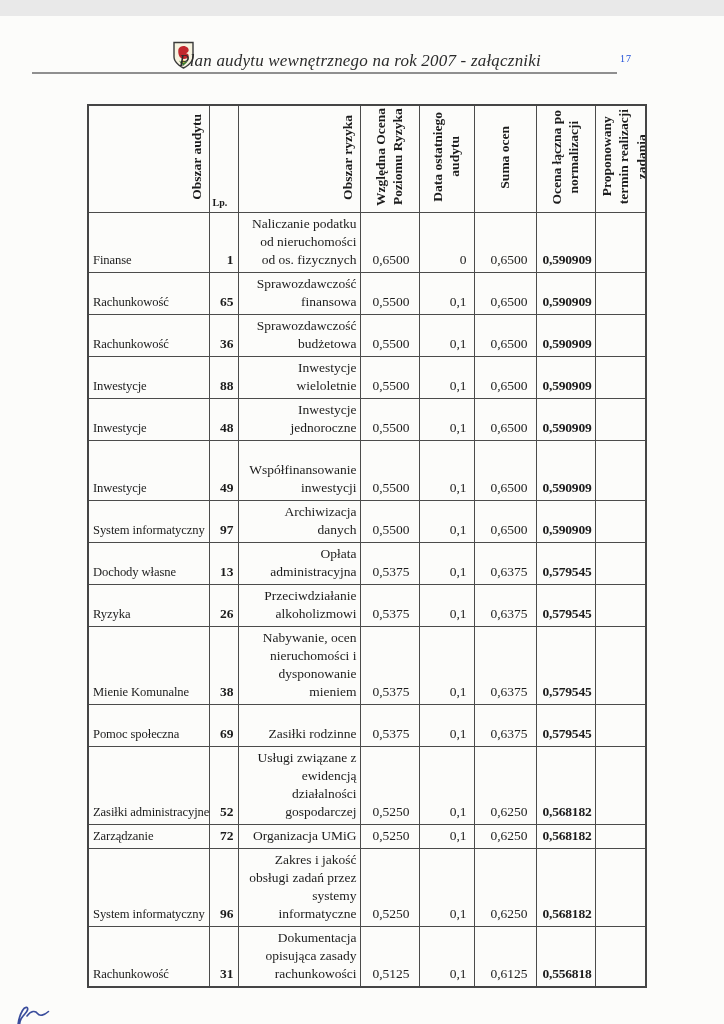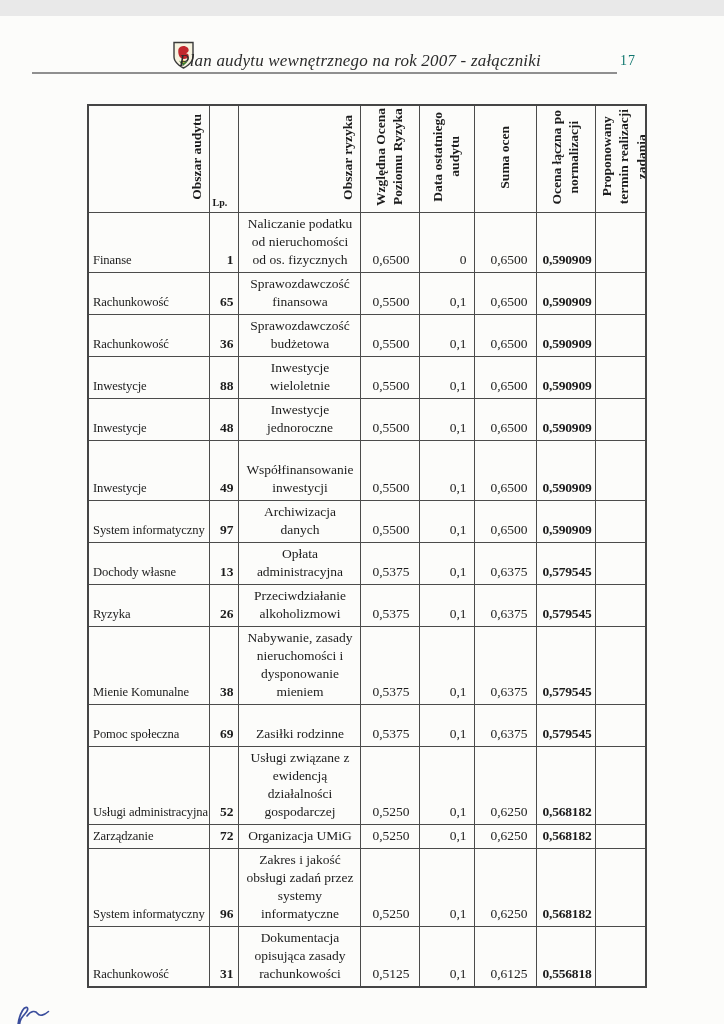--- a/index.html
+++ b/index.html
@@ -13,21 +13,21 @@
     margin:16px auto;
   }
   
   .hdr-logo{position:absolute;left:172px;top:25px;width:23px;height:29px;}
   .hdr-title{
     position:absolute;left:150px;top:35px;width:420px;
     text-align:center;font-style:italic;font-size:17px;color:#2b2b2b;
     letter-spacing:.2px;white-space:nowrap;
   }
   .hdr-rule{position:absolute;left:32px;top:56px;width:585px;height:2px;background:#8f8f8f;}
-  .hdr-page{position:absolute;left:620px;top:37px;font-size:14px;color:#0f766e;letter-spacing:1px;}
+  .hdr-page{position:absolute;left:620px;top:37px;font-size:10px;color:#1d4ed8;letter-spacing:1px;}
   
   table.audit{
     position:absolute;left:87px;top:88px;
     border-collapse:collapse;table-layout:fixed;
     width:558px;
     border:2px solid #454545;
   }
   col.w-area{width:121px}col.w-lp{width:29px}col.w-risk{width:122px}
   col.w-score{width:59px}col.w-last_audit{width:55px}col.w-sum{width:62px}
   col.w-normalized{width:59px}col.w-term{width:51px}
@@ -41,21 +41,21 @@
     white-space:pre-line;
     line-height:1.28;
     text-align:center;
   }
   th.h-area,th.h-risk{text-align:right;padding-right:3px;}
   th.h-lp{vertical-align:bottom;text-align:left;padding:0 0 4px 3px;font-size:10px;}
   tbody tr{height:24px;}
   td{vertical-align:bottom;font-size:13.5px;line-height:18px;}
   td.c-area{text-align:left;padding:2px 2px 3px 4px;font-size:12.6px;white-space:nowrap;letter-spacing:-.1px;}
   td.c-lp{text-align:right;font-weight:bold;padding:2px 4px 3px 1px;font-size:13.5px;}
-  td.c-risk{text-align:center;white-space:pre-line;padding:2px 3px 3px 5px;}
+  td.c-risk{text-align:right;white-space:pre-line;padding:2px 3px 3px 5px;}
   td.c-score{text-align:right;padding:2px 9px 3px 1px;}
   td.c-last_audit{text-align:right;padding:2px 7px 3px 1px;}
   td.c-sum{text-align:right;padding:2px 8px 3px 1px;}
   td.c-normalized{text-align:right;font-weight:bold;padding:2px 3px 3px 1px;letter-spacing:-.2px;}
   td.c-term{padding:2px;}
   
   .signature{position:absolute;left:6px;top:986px;width:66px;height:38px;}
 </style>
 </head>
 <body>
@@ -199,21 +199,21 @@
 alkoholizmowi</td>
           <td class="c-score">0,5375</td>
           <td class="c-last_audit">0,1</td>
           <td class="c-sum">0,6375</td>
           <td class="c-normalized">0,579545</td>
           <td class="c-term"></td>
         </tr>
         <tr>
           <td class="c-area">Mienie Komunalne</td>
           <td class="c-lp">38</td>
-          <td class="c-risk">Nabywanie, zasady
+          <td class="c-risk">Nabywanie, ocen
 nieruchomości i
 dysponowanie
 mieniem</td>
           <td class="c-score">0,5375</td>
           <td class="c-last_audit">0,1</td>
           <td class="c-sum">0,6375</td>
           <td class="c-normalized">0,579545</td>
           <td class="c-term"></td>
         </tr>
         <tr>
@@ -221,21 +221,21 @@
           <td class="c-lp">69</td>
           <td class="c-risk">
 Zasiłki rodzinne</td>
           <td class="c-score">0,5375</td>
           <td class="c-last_audit">0,1</td>
           <td class="c-sum">0,6375</td>
           <td class="c-normalized">0,579545</td>
           <td class="c-term"></td>
         </tr>
         <tr>
-          <td class="c-area">Usługi administracyjna</td>
+          <td class="c-area">Zasiłki administracyjne</td>
           <td class="c-lp">52</td>
           <td class="c-risk">Usługi związane z
 ewidencją
 działalności
 gospodarczej</td>
           <td class="c-score">0,5250</td>
           <td class="c-last_audit">0,1</td>
           <td class="c-sum">0,6250</td>
           <td class="c-normalized">0,568182</td>
           <td class="c-term"></td>

